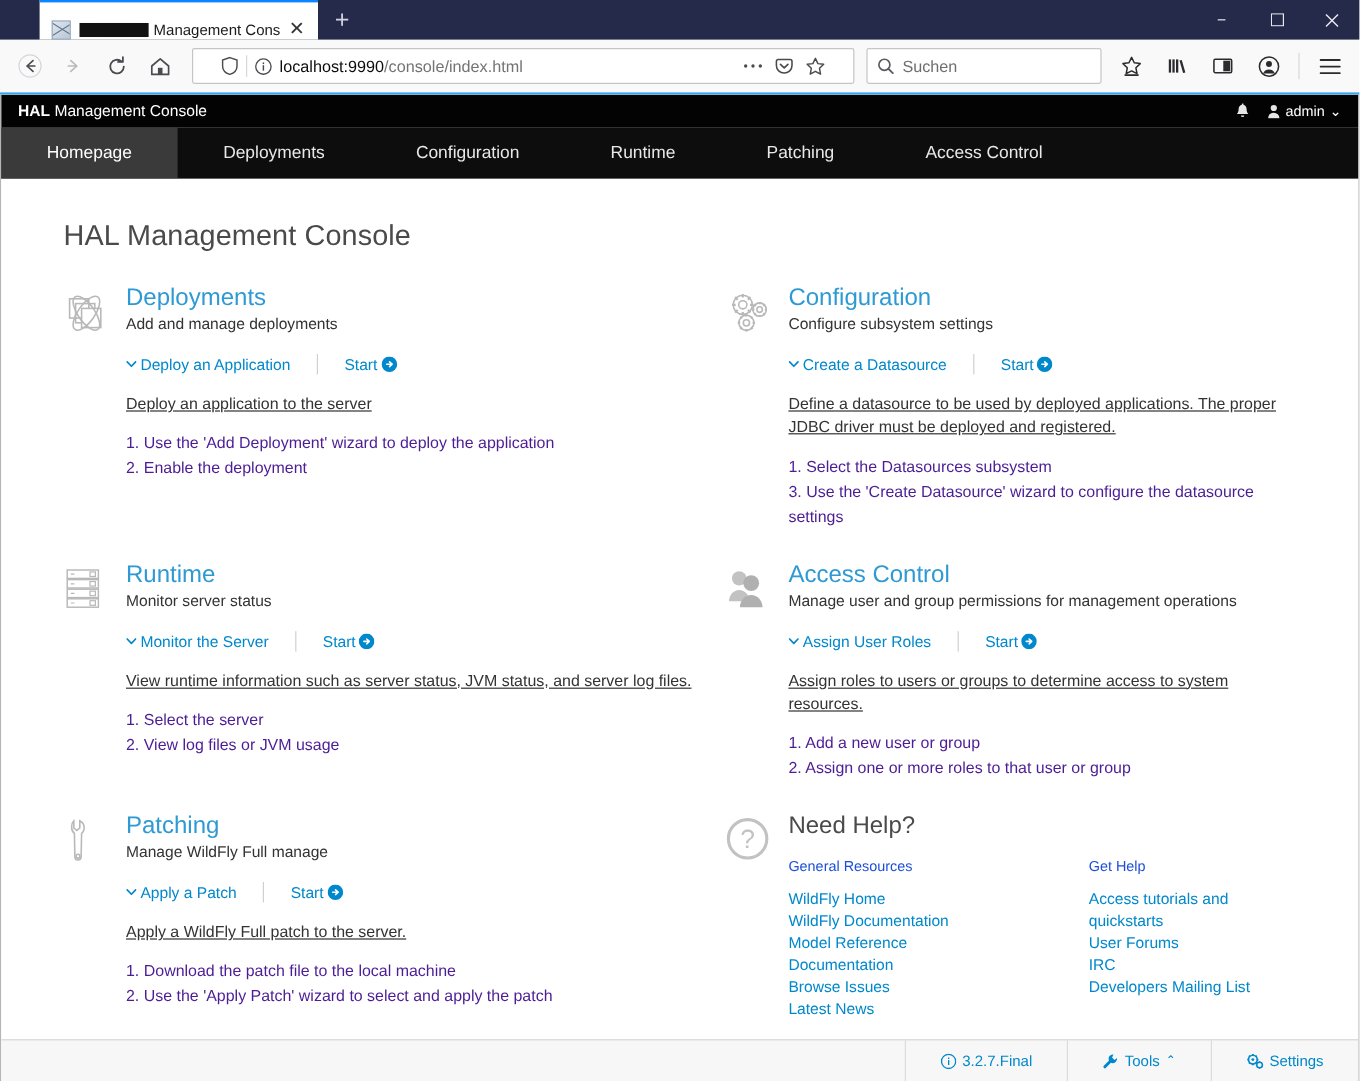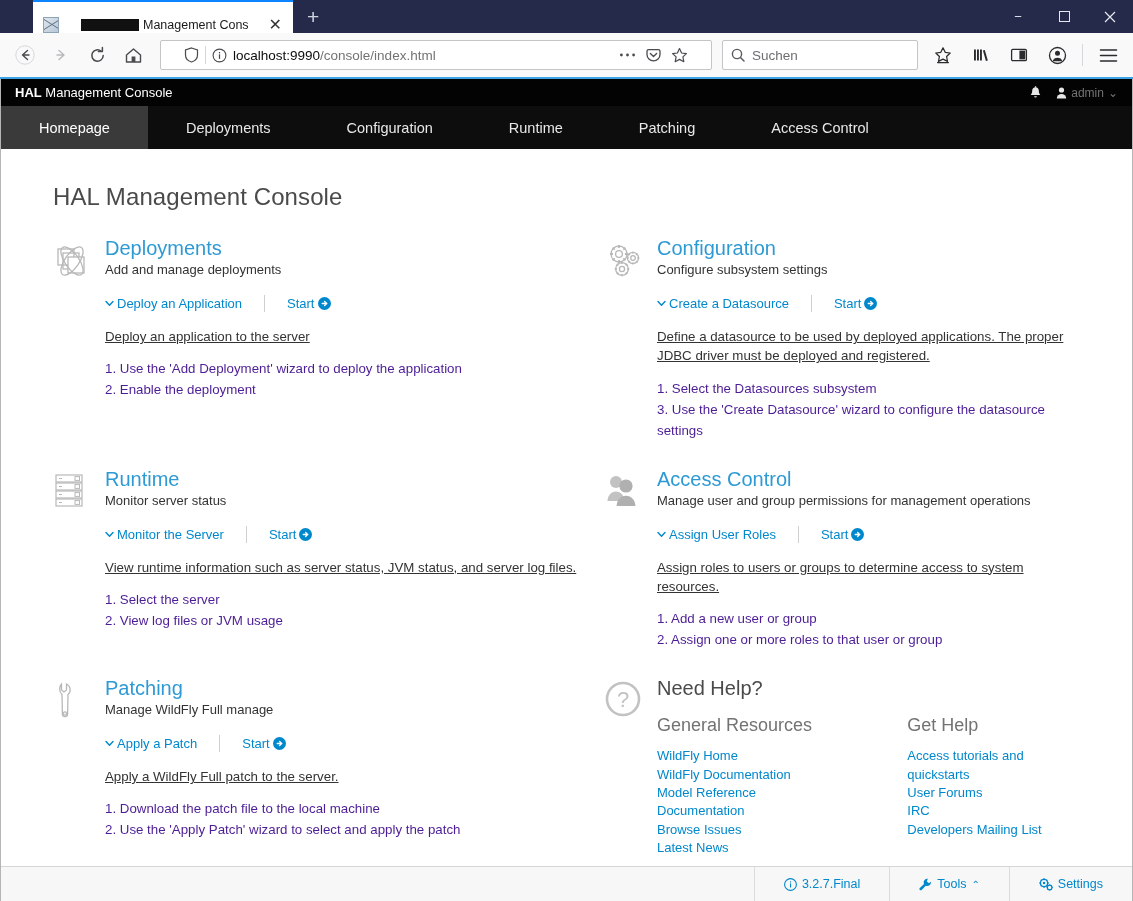--- a/index.html
+++ b/index.html
@@ -13,23 +13,23 @@
 
   
   .browser { width: 1133px; height: 901px; display: flex; flex-direction: column;
              background:#ffffff; }
 
   .titlebar {
     height: 33px; background:#25294a; display:flex; align-items:flex-end;
     position: relative; flex: none;
   }
   .tab {
-    height: 33px; width: 260px; background:#ffffff; display:flex;
+    height: 33px; width: 232px; background:#ffffff; display:flex;
     align-items:center; padding:15px 8px 0 10px; margin-left:33px;
-    border-top: 2px solid #0a84ff; position: relative; gap: 15px;
+    border-top: 2px solid #0a84ff; position: relative;
   }
   .tab-favicon {
     width:16px; height:16px; flex:none; margin-right:7px;
     background: linear-gradient(135deg,#dfe7ef 0%,#b9c7d6 100%);
     border:1px solid #8fa3b6; position: relative; overflow:hidden;
   }
   .tab-favicon::before, .tab-favicon::after{
     content:""; position:absolute; left:-3px; top:6px; width:22px; height:1px;
     background:#5d7184; transform: rotate(32deg);
   }
@@ -93,21 +93,21 @@
   .app { flex:1; display:flex; flex-direction:column; background:#fff;
          border-left:1px solid #b5b5b5; border-right:1px solid #b5b5b5;
          overflow:hidden; }
   .hal-header {
     height:27px; background:#030303; color:#fff; display:flex; align-items:center;
     padding:0 14px; flex:none;
   }
   .hal-brand { font-size:13px; color:#ffffff; }
   .hal-brand b { font-weight:bold; }
   .hal-header-right { margin-left:auto; display:flex; align-items:flex-end; gap:14px;
-                      font-size:12px; color:#737373;}
+                      font-size:12px; color:#ffffff;}
   .hal-user { display:flex; align-items:center; gap:4px; cursor:pointer;}
 
   .hal-nav { height:43px; background:#0d0d0d; display:flex; align-items:stretch;
              flex:none; }
   .hal-tab {
     display:flex; align-items:center; padding:0 38px; color:#e8e8e8;
     font-size:14.5px; cursor:pointer; white-space:nowrap;
   }
   .hal-tab.active { background:#3a3a3a; color:#ffffff; }
 
@@ -123,21 +123,21 @@
                 cursor:pointer; }
   .card-sub { font-size:13px; color:#333; margin-top:2px; }
   .card-actions { display:flex; align-items:center; margin-top:18px;
                   font-size:13px; }
   .act-link { color:#0088cc; cursor:pointer; display:flex; align-items:center; gap:3px;}
   .act-sep { width:1px; height:17px; background:#d0d0d0; margin:0 22px; }
   .card-lead { font-size:13.3px; color:#333; margin-top:15px; line-height:1.45;text-decoration:underline; }
   .card-steps { font-size:13.3px; color:#4c1d95; margin-top:12px; line-height:1.58; }
 
   .help-cols { display:flex; margin-top:15px; gap:70px; }
-  .help-col-h { font-size:18px; color:#737373; margin-bottom:11px; }
+  .help-col-h { font-size:12px; color:#1d4ed8; margin-bottom:11px; }
   .help-link { font-size:13px; color:#0088cc; line-height:1.42; cursor:pointer;
                display:block; }
 
   .hal-footer {
     height:35px; background:#f7f7f7; border-top:1px solid #d6d6d6;
     display:flex; align-items:stretch; justify-content:flex-end; flex:none;
   }
   .foot-item { display:flex; align-items:center; gap:5px; padding:0 29px;
                font-size:12.5px; color:#0088cc; border-left:1px solid #dcdcdc;
                cursor:pointer;}

